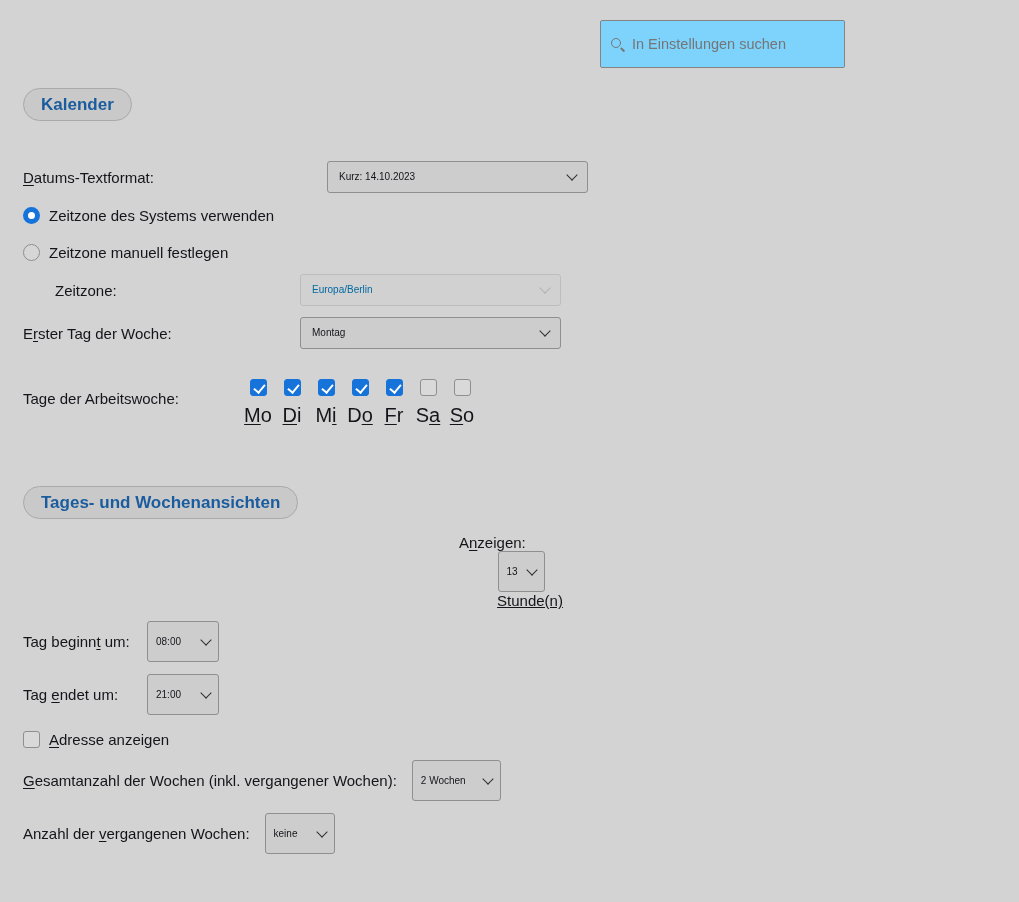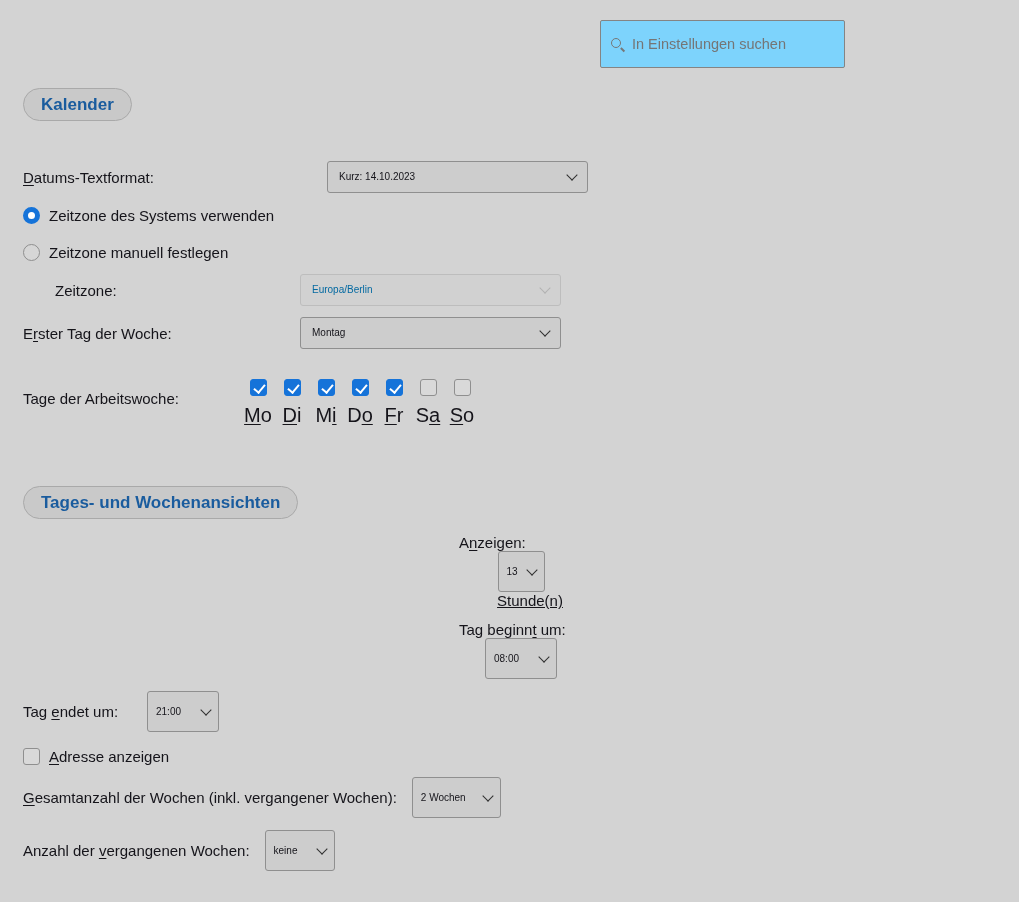--- a/index.html
+++ b/index.html
@@ -103,21 +103,21 @@
 
   
   .mt-datums   { margin-top:40px;gap:27px; }
   .mt-radio1   { margin-top:14px; }
   .mt-radio2   { margin-top:20px; }
   .mt-zeitzone { margin-top:13px; }
   .mt-erster   { margin-top:11px; }
   .mt-weeknum  { margin-top:16px; }
   .mt-workweek { margin-top:30px;gap:48px; }
   .mt-anzeigen { margin-top:15px;flex-direction:column; }
-  .mt-beginnt  { margin-top:12px;flex-direction:column; }
+  .mt-beginnt  { margin-top:12px; }
   .mt-endet    { margin-top:12px; }
   .mt-adresse  { margin-top:16px; }
   .mt-gesamt   { margin-top:12px; }
   .mt-anzahl   { margin-top:12px; }
 
   .suffix { margin-left:18px;text-decoration:underline; }
   .row3 .select { margin-left:15px; }
   .w-13 { width:47px; }
   .w-time { width:72px; }
   .w-4w { width:89px; }

